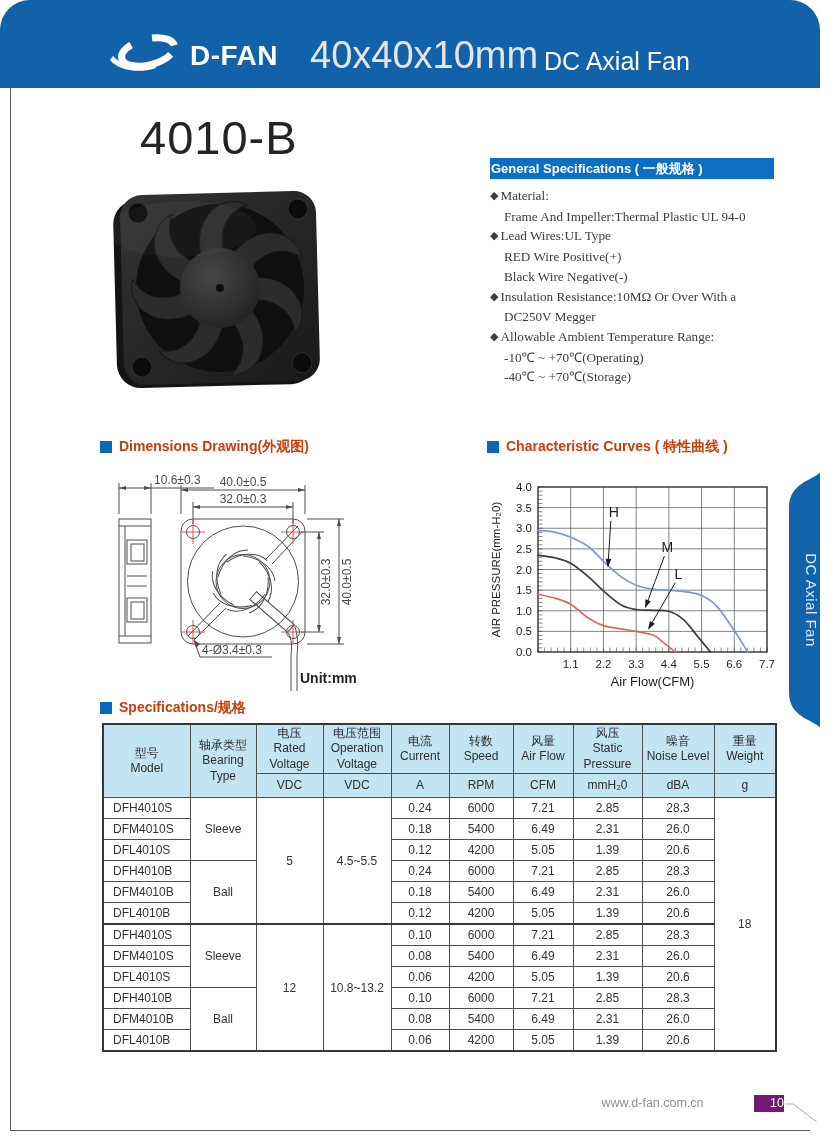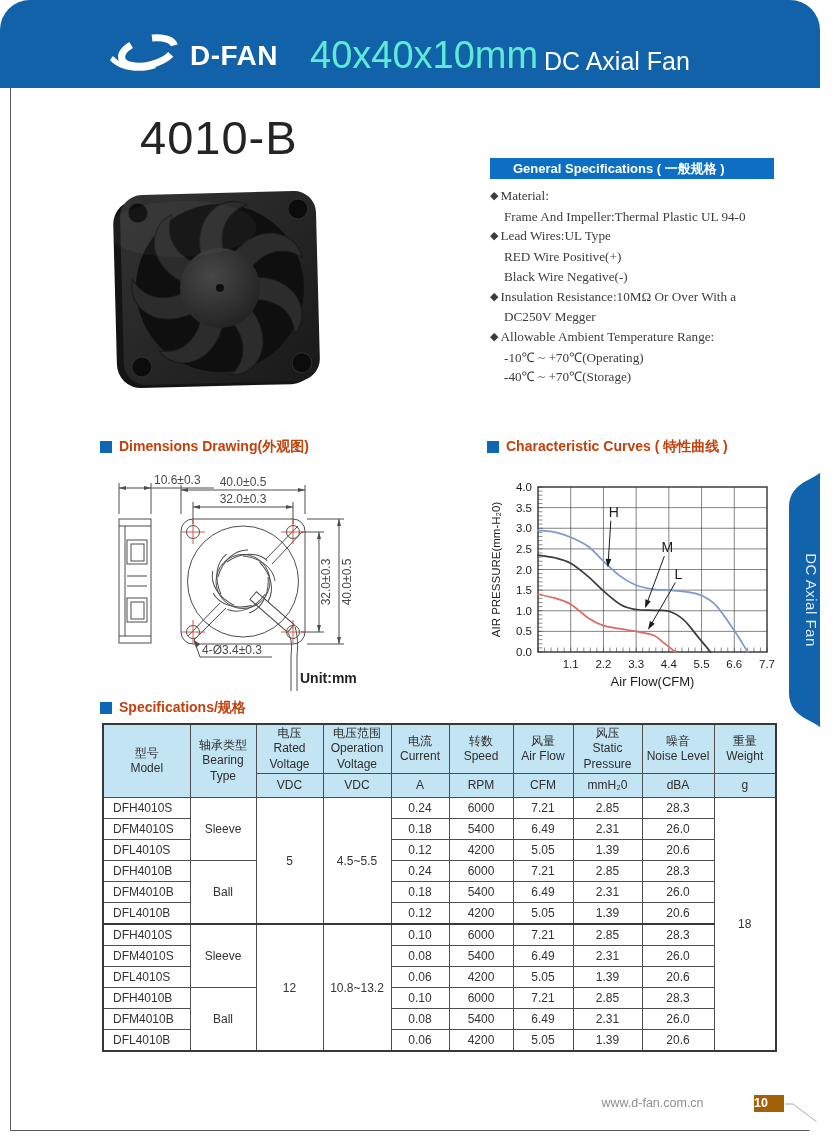--- a/index.html
+++ b/index.html
@@ -3,32 +3,32 @@
 <meta charset="utf-8">
 <style>
   html,body{margin:0;padding:0;background:#fff;}
   .page{position:relative;width:820px;height:1138px;background:#ffffff;overflow:hidden;
         font-family:"Liberation Sans",sans-serif;border-radius:30px;}
   .abs{position:absolute;}
 
   
   .banner{position:absolute;left:0;top:0;width:839px;height:88px;background:#1162a9;}
   .brand{position:absolute;left:190px;top:40px;font-size:28px;font-weight:bold;color:#fff;letter-spacing:.5px;}
-  .size-text{position:absolute;left:310px;top:34px;font-size:38px;color:#5eead4;}
+  .size-text{position:absolute;left:310px;top:34px;font-size:38px;color:#e5e5e5;}
   .product-text{position:absolute;left:544px;top:47px;font-size:25px;color:#fff;}
 
   
   .frame{position:absolute;left:10px;top:88px;width:819px;height:1043px;background:#fff;
          border:1px solid #5a5a5a;border-top:none;box-sizing:border-box;}
 
   .model-title{position:absolute;left:140px;top:110px;font-size:47px;color:#242424;letter-spacing:1px;}
 
   
   .gs-bar{position:absolute;left:490px;top:158px;width:284px;height:21px;background:#0c6fc3;
-          color:#fff;font-size:13px;font-weight:bold;line-height:21px;padding-left:23px;box-sizing:border-box;}
+          color:#fff;font-size:13px;font-weight:bold;line-height:21px;padding-left:1px;box-sizing:border-box;}
   .gs-list{position:absolute;left:490px;top:186px;width:335px;}
   .gs-item{font-size:13.2px;color:#3c3c3c;line-height:19.7px;white-space:nowrap;font-family:Liberation Serif, serif;}
   .gs-item.cont{padding-left:14px;}
   .diam{font-size:11px;margin-right:2px;position:relative;top:-1px;color:#3c3c3c;}
 
   
   .sec-title{position:absolute;display:flex;align-items:center;gap:7px;font-size:14px;
              font-weight:bold;color:#c2410c;}
   .sq{width:12px;height:12px;background:#0e67b5;flex:0 0 auto;}
 
@@ -40,22 +40,22 @@
   .spec-table thead th{background:#c3e4f3;font-weight:normal;color:#2e2e2e;line-height:1.28;}
   .spec-table .name-row th{height:48px;}
   .spec-table .unit-row th{height:23px;}
   .spec-table tbody td{height:20px;background:#fff;}
   .spec-table td.model{text-align:left;padding-left:9px;}
   .spec-table tbody tr:nth-child(7) td{border-top:2px solid #383838;}
 
   
   .footer-url{position:absolute;left:560px;top:1096px;width:185px;text-align:center;
               font-size:12.5px;color:#8f8f8f;}
-  .page-badge{position:absolute;left:754px;top:1095px;width:30px;height:17px;background:#a16207;
-              color:#fff;font-size:12.5px;text-align:left;line-height:17px;font-weight:bold;}
+  .page-badge{position:absolute;left:754px;top:1095px;width:30px;height:17px;background:#701a75;
+              color:#fff;font-size:12.5px;text-align:right;line-height:17px;}
   svg{font-family:"Liberation Sans",sans-serif;}
 </style>
 </head>
 <body>
 
 <div class="page">
 
   <div class="banner">
     <svg class="abs" style="left:106px;top:30px" width="80" height="46" viewBox="0 0 80 46">
       <ellipse cx="42" cy="22" rx="27" ry="13" fill="none" stroke="#ffffff" stroke-width="7" transform="rotate(-14 42 22)" stroke-dasharray="72 22" stroke-dashoffset="-10"></ellipse>

